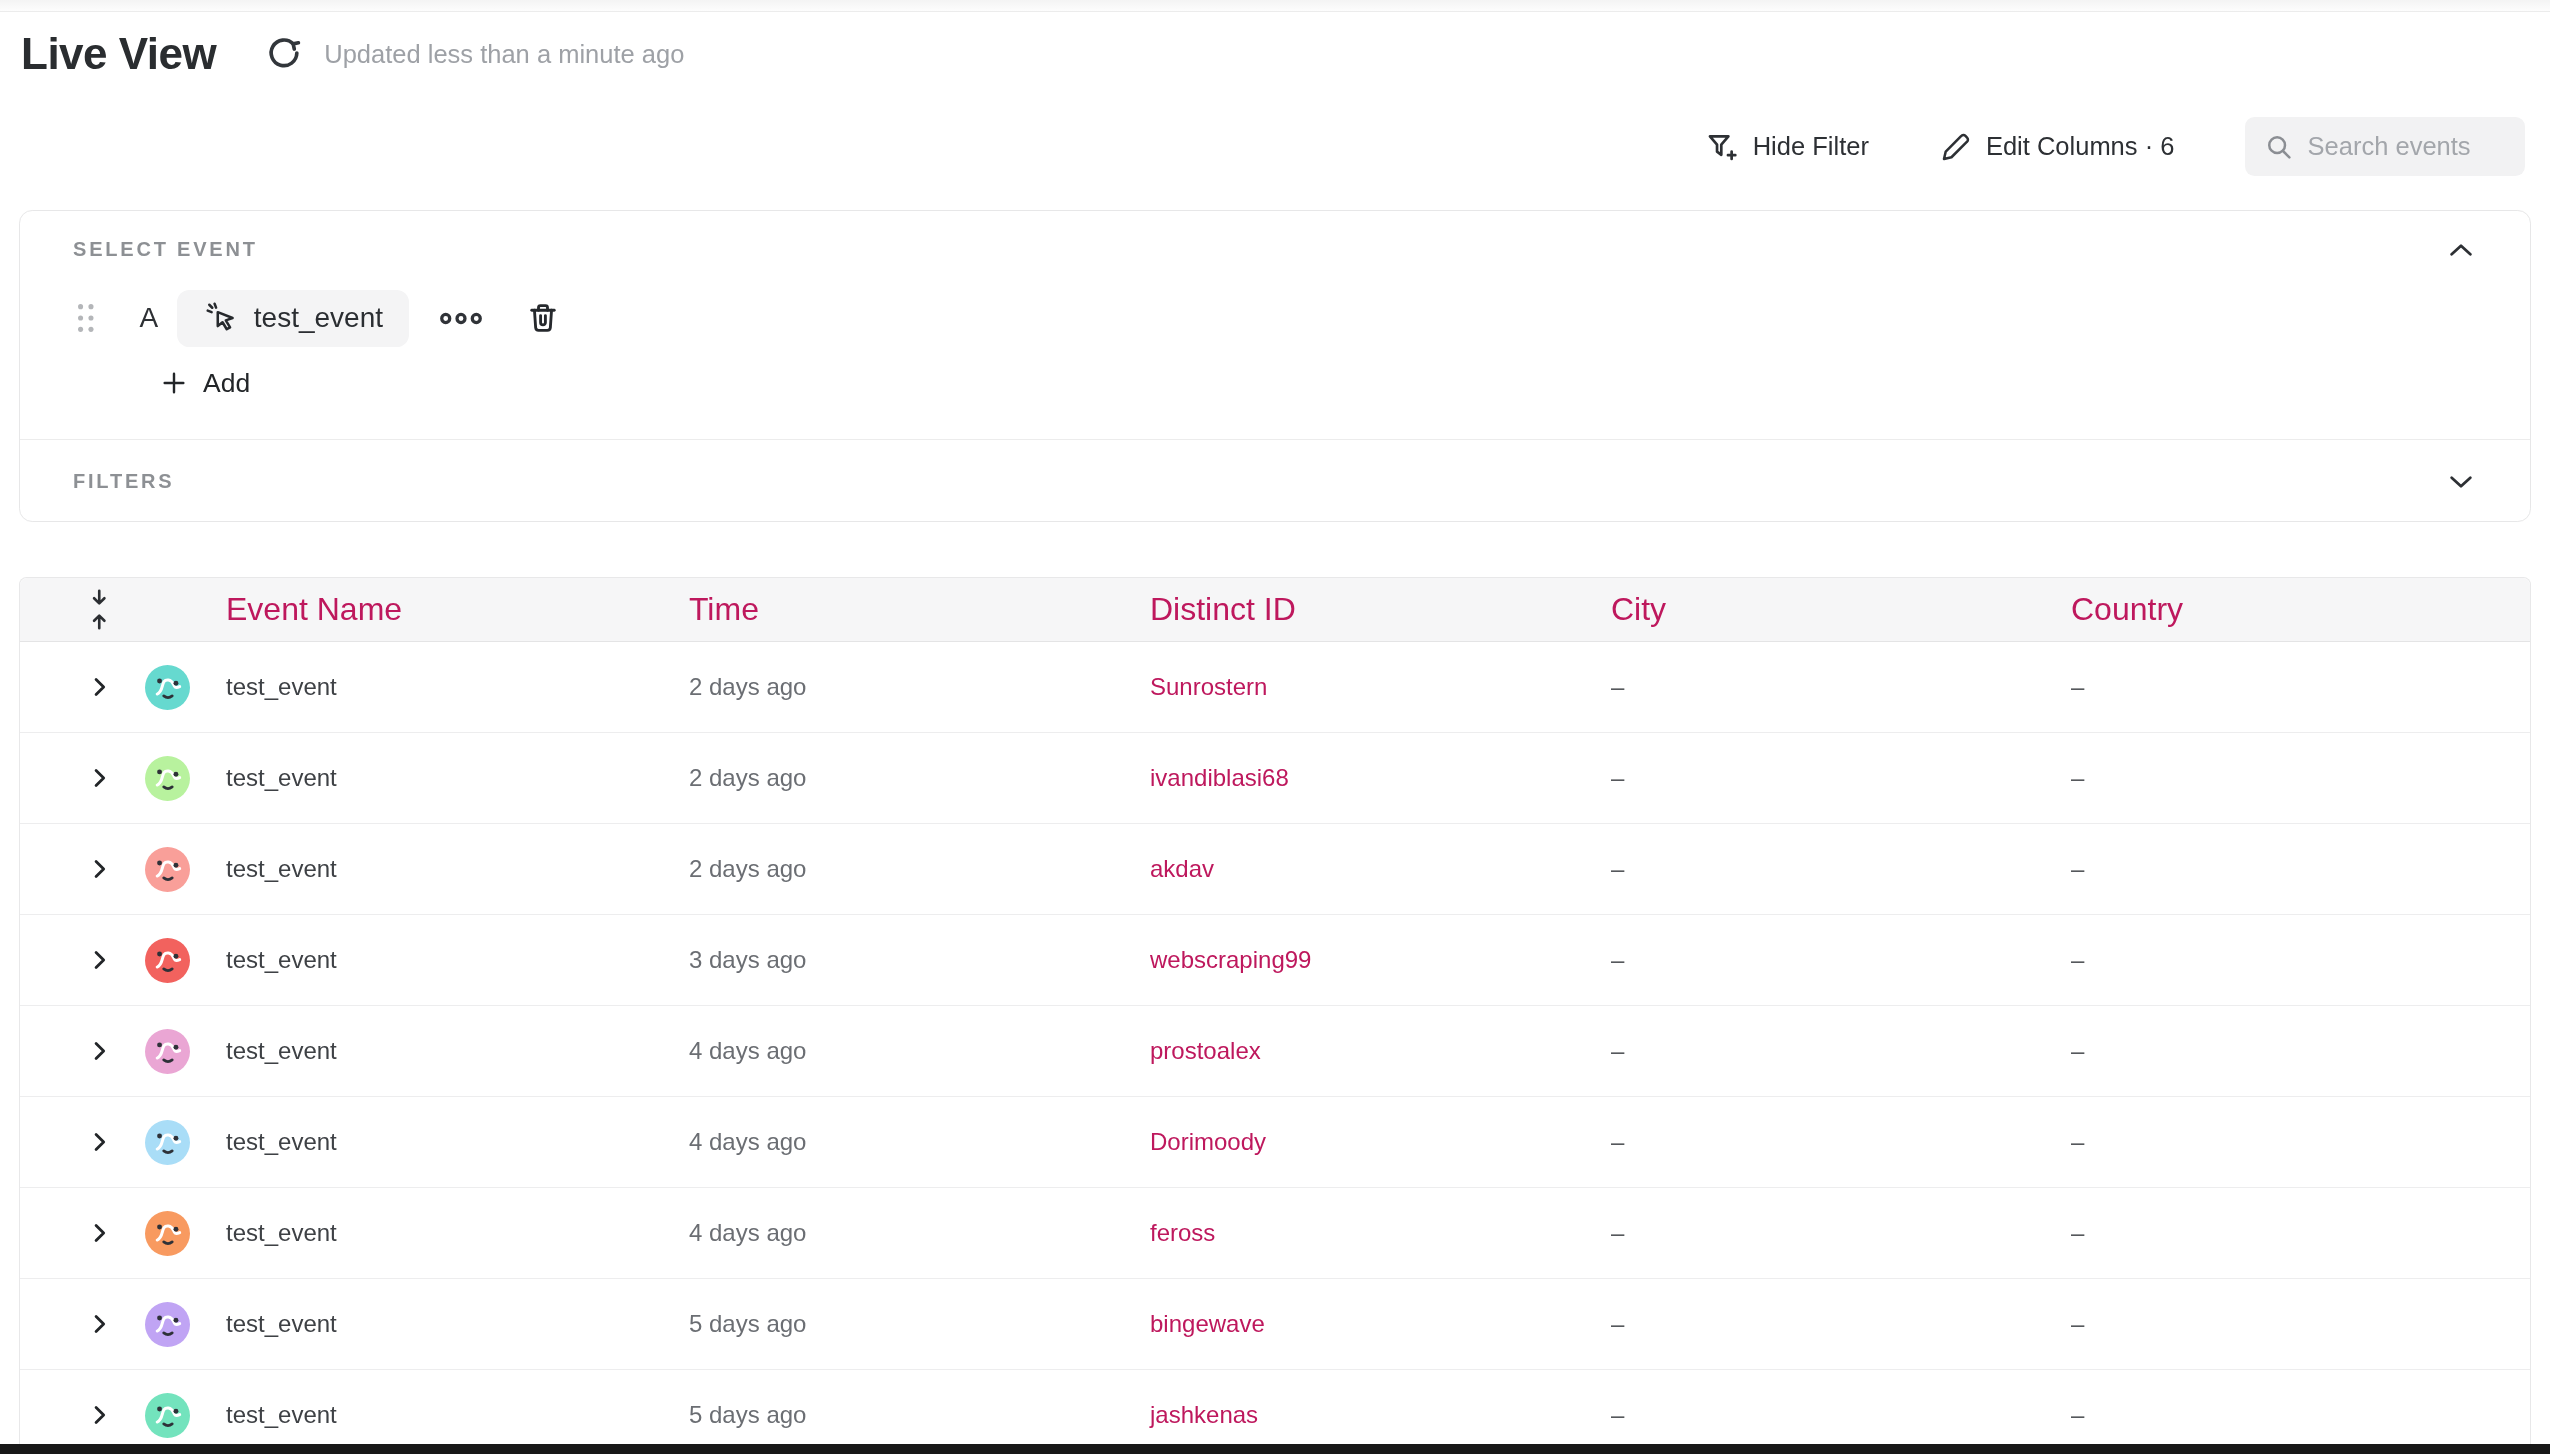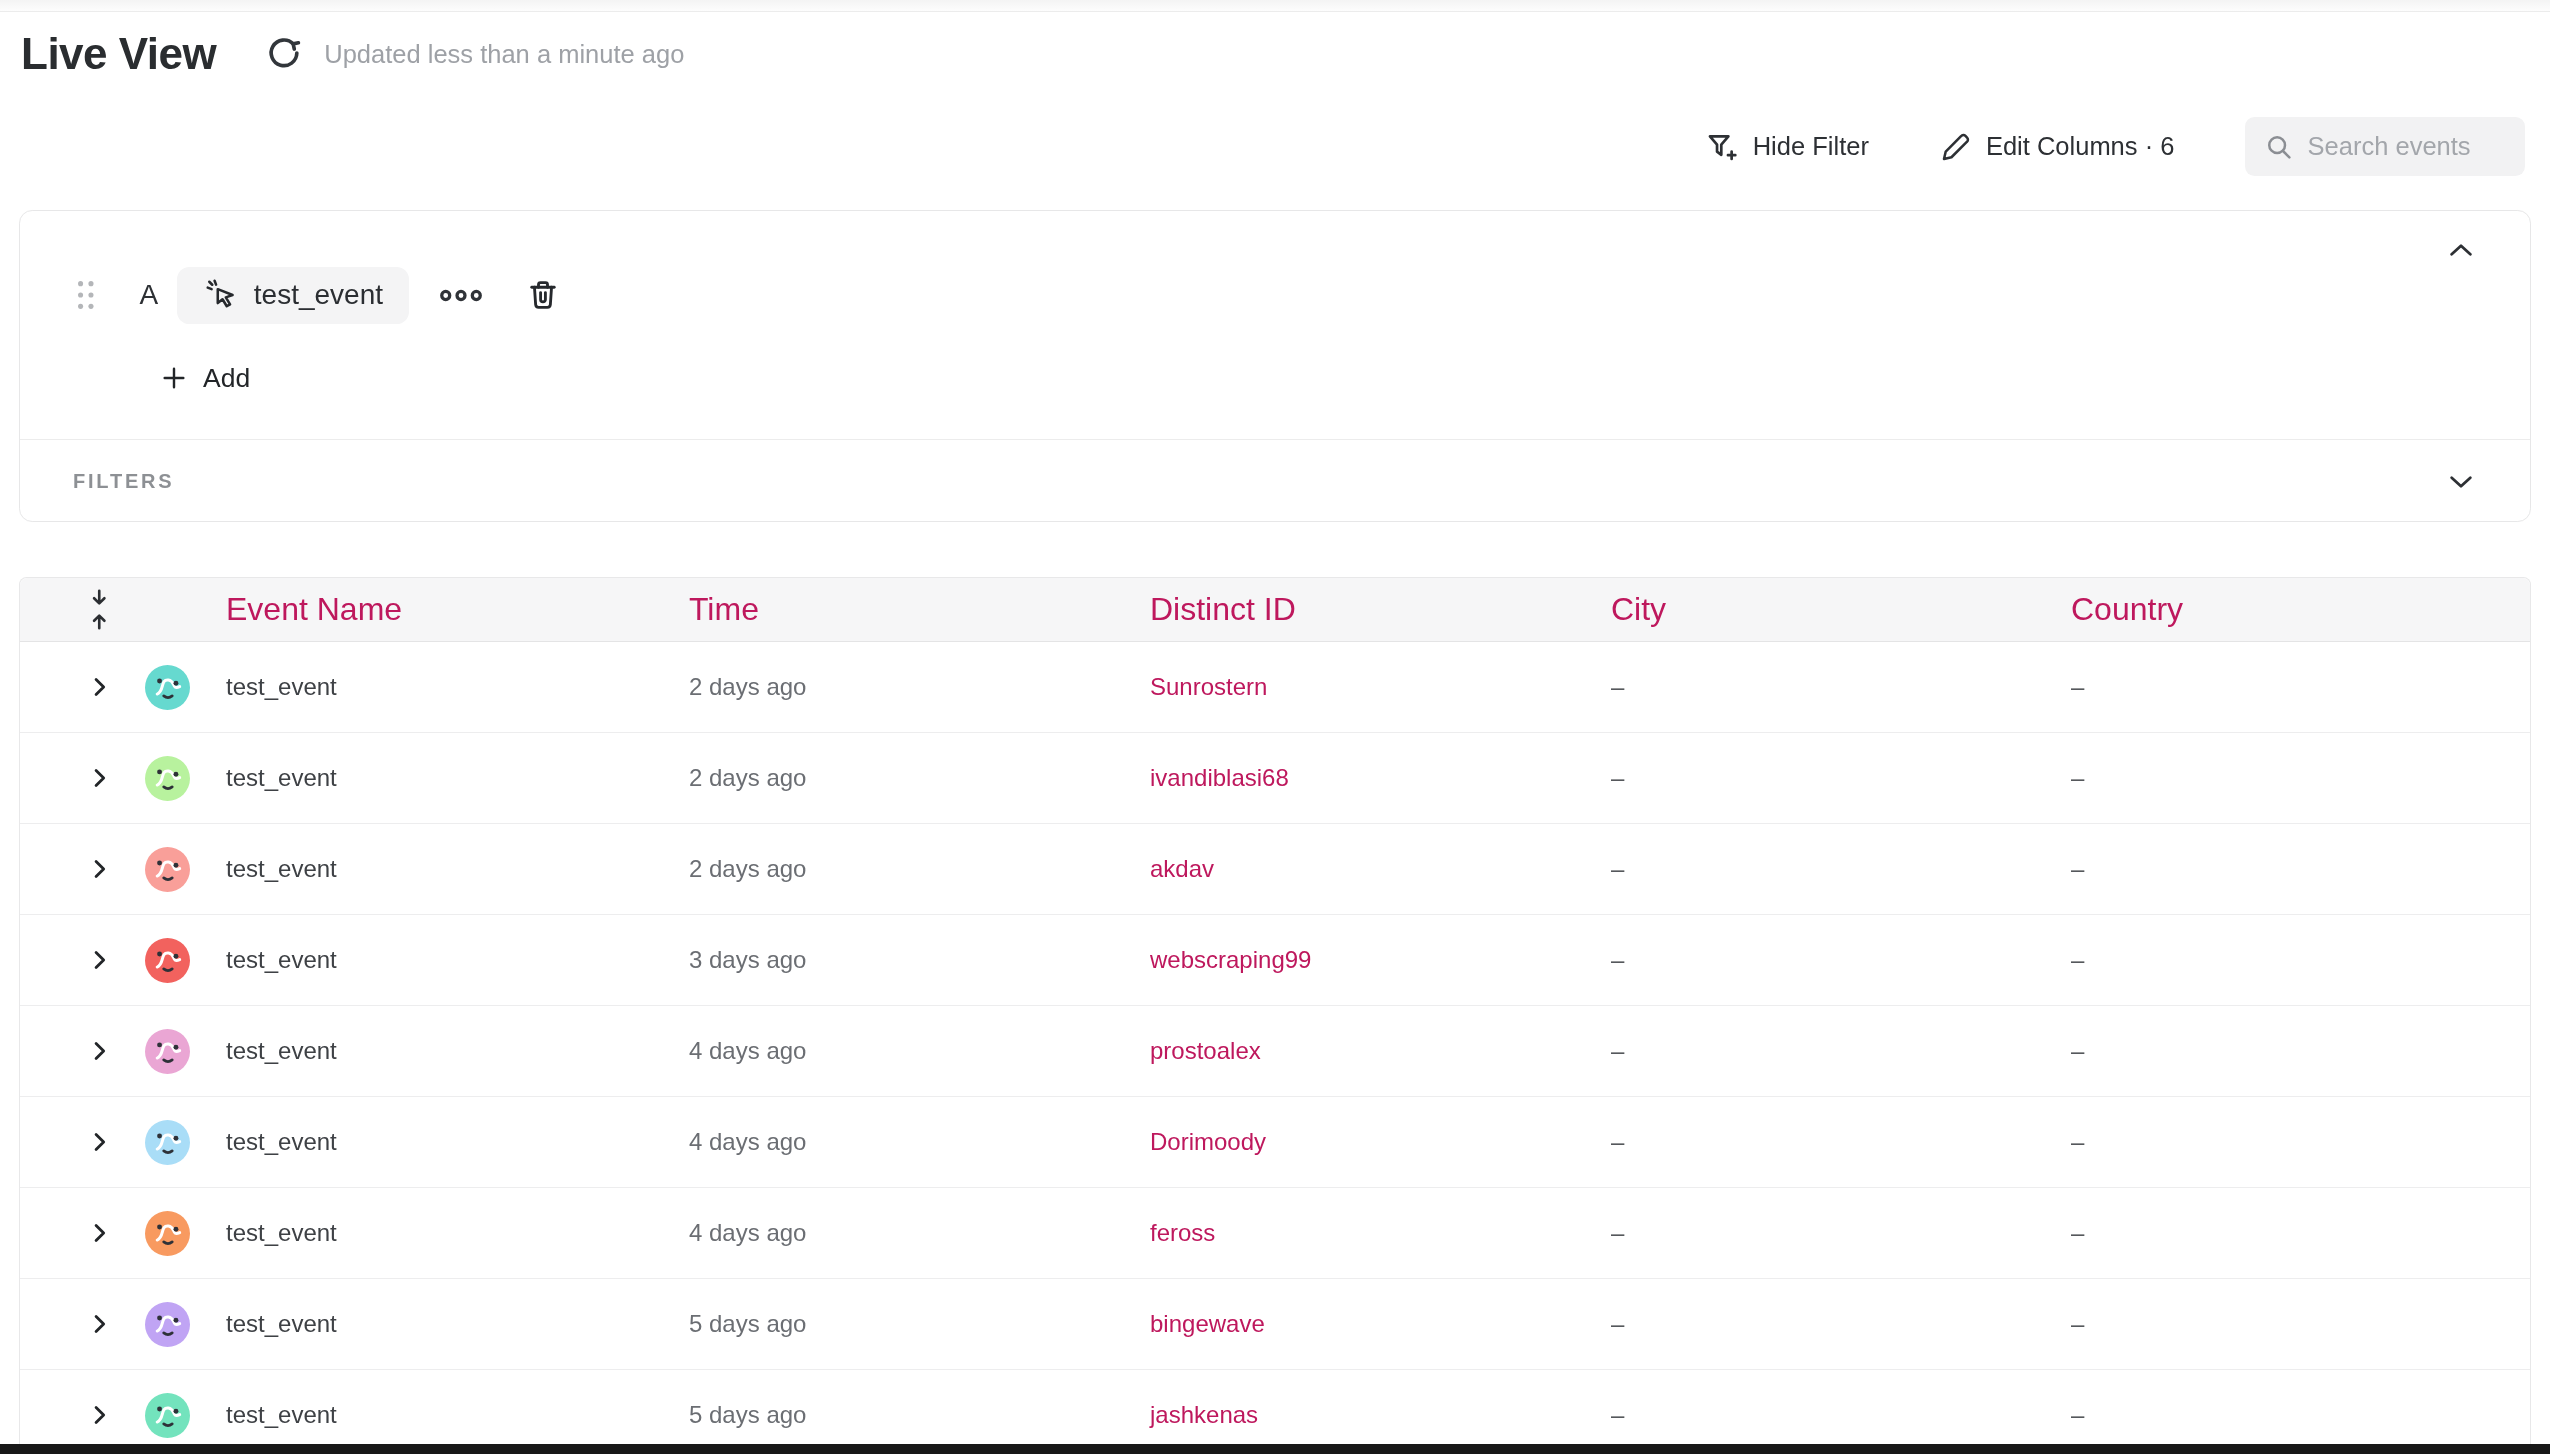--- a/index.html
+++ b/index.html
@@ -67,21 +67,21 @@
   .event-row { display:flex; align-items:center; margin-top:30px; height:55px; }
   .drag-handle { cursor:grab; }
   .pos-letter { font-size:28px; font-weight:500; color:#2d3034; margin-left:42px; }
   .event-chip {
     margin-left:19px; height:57px; background:#f4f4f5; border-radius:12.3px;
     display:flex; align-items:center; gap:14px; padding:0 26.5px; cursor:pointer;
   }
   .event-chip-label { font-size:28px; color:#2b2e32; }
   .dots-btn { margin-left:30px; cursor:pointer; }
   .trash-btn { margin-left:42px; cursor:pointer; }
-  .add-row { margin-top:40px; margin-left:87px; display:inline-flex; align-items:center; gap:15px; cursor:pointer; }
+  .add-row { margin-top:22px; margin-left:87px; display:inline-flex; align-items:center; gap:15px; cursor:pointer; }
   .add-label { font-size:26.5px; font-weight:500; color:#222528; }
 
   .filters-section {
     height:83px; border-top:0.9px solid #ececec;
     display:flex; align-items:center; justify-content:space-between;
     padding:0 55px 0 53px;
     gap:6px;
   }
 
   
@@ -151,20 +151,21 @@
         <circle cx="10.5" cy="10.5" r="6.3"></circle>
         <path d="M15.2 15.2 L20.3 20.3"></path>
       </svg>
     </span>
     <input type="text" placeholder="Search events" style="">
   </div>
 </div>
 
 <div class="query-card">
   <div class="select-section">
+    <div class="section-label">SELECT EVENT</div>
     <span class="collapse-chevron">
       <svg width="28" height="19" viewBox="0 0 30 20" fill="none" stroke="#2d3034" stroke-width="3" stroke-linecap="round" stroke-linejoin="round">
         <path d="M5 14 L15 5 L25 14"></path>
       </svg>
     </span>
 
     <div class="event-row">
       <span class="drag-handle">
         <svg width="24.6" height="38" viewBox="0 0 26 40">
           <g fill="#b4b6b9">

